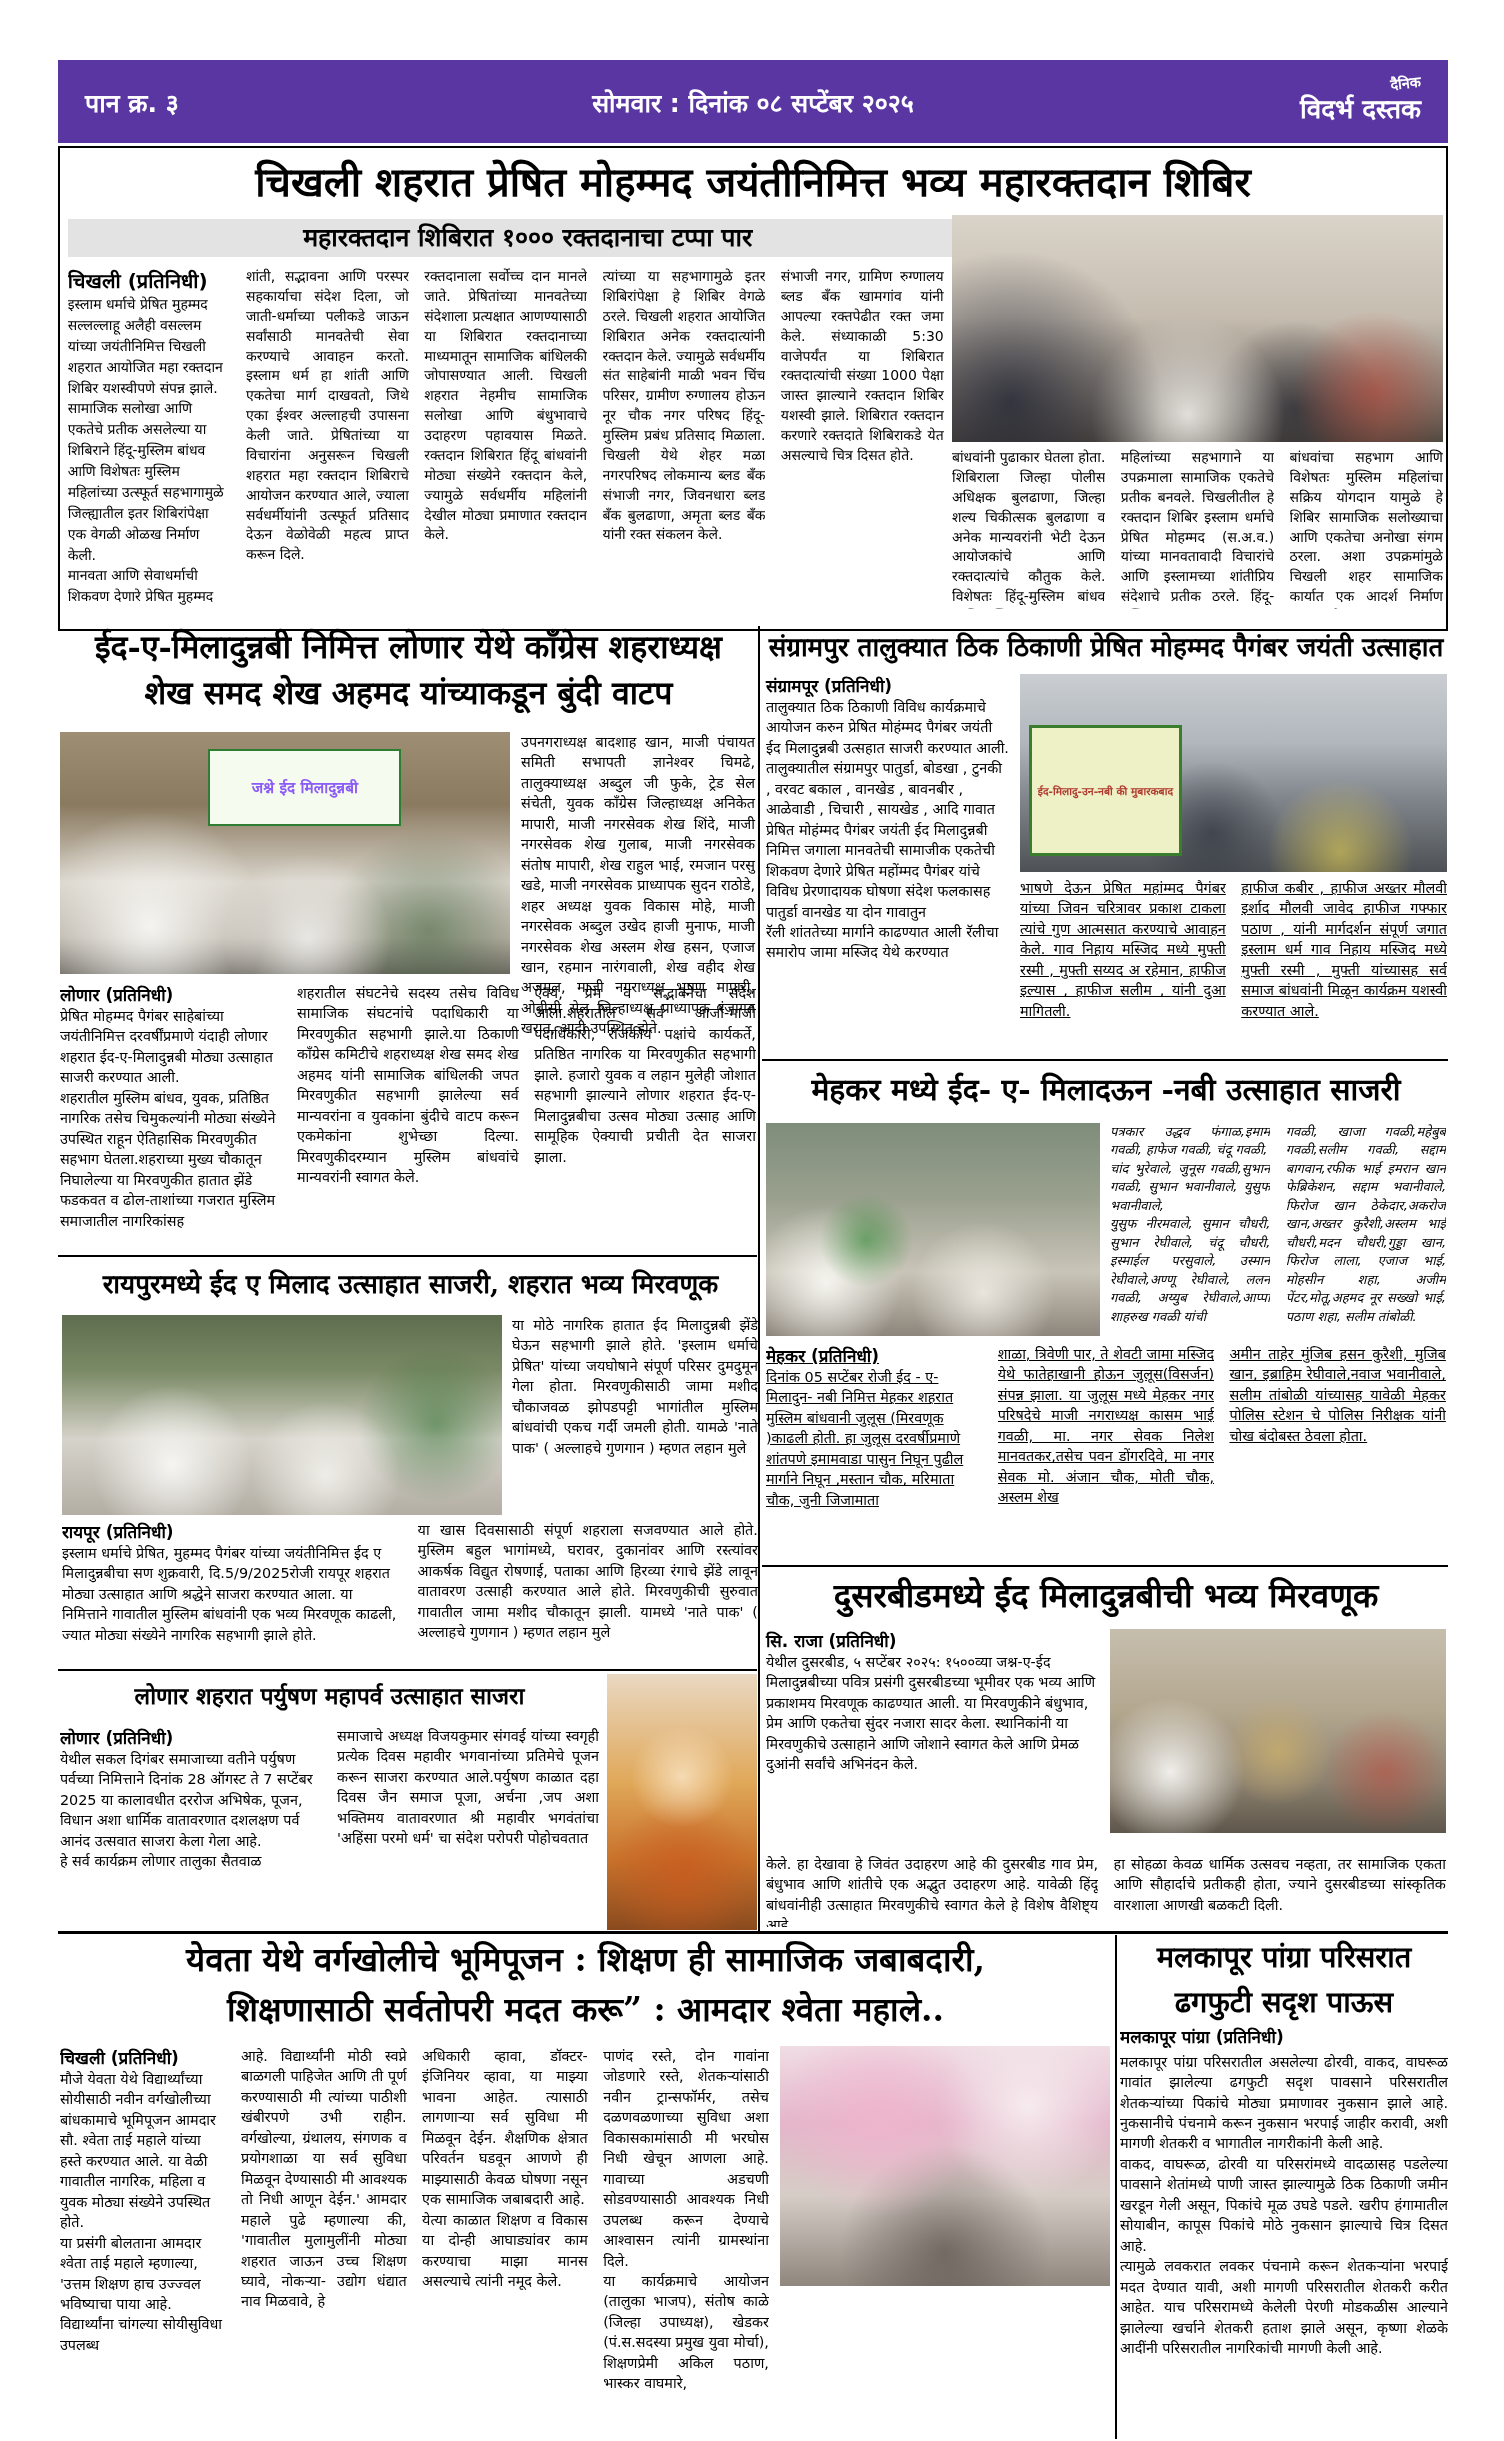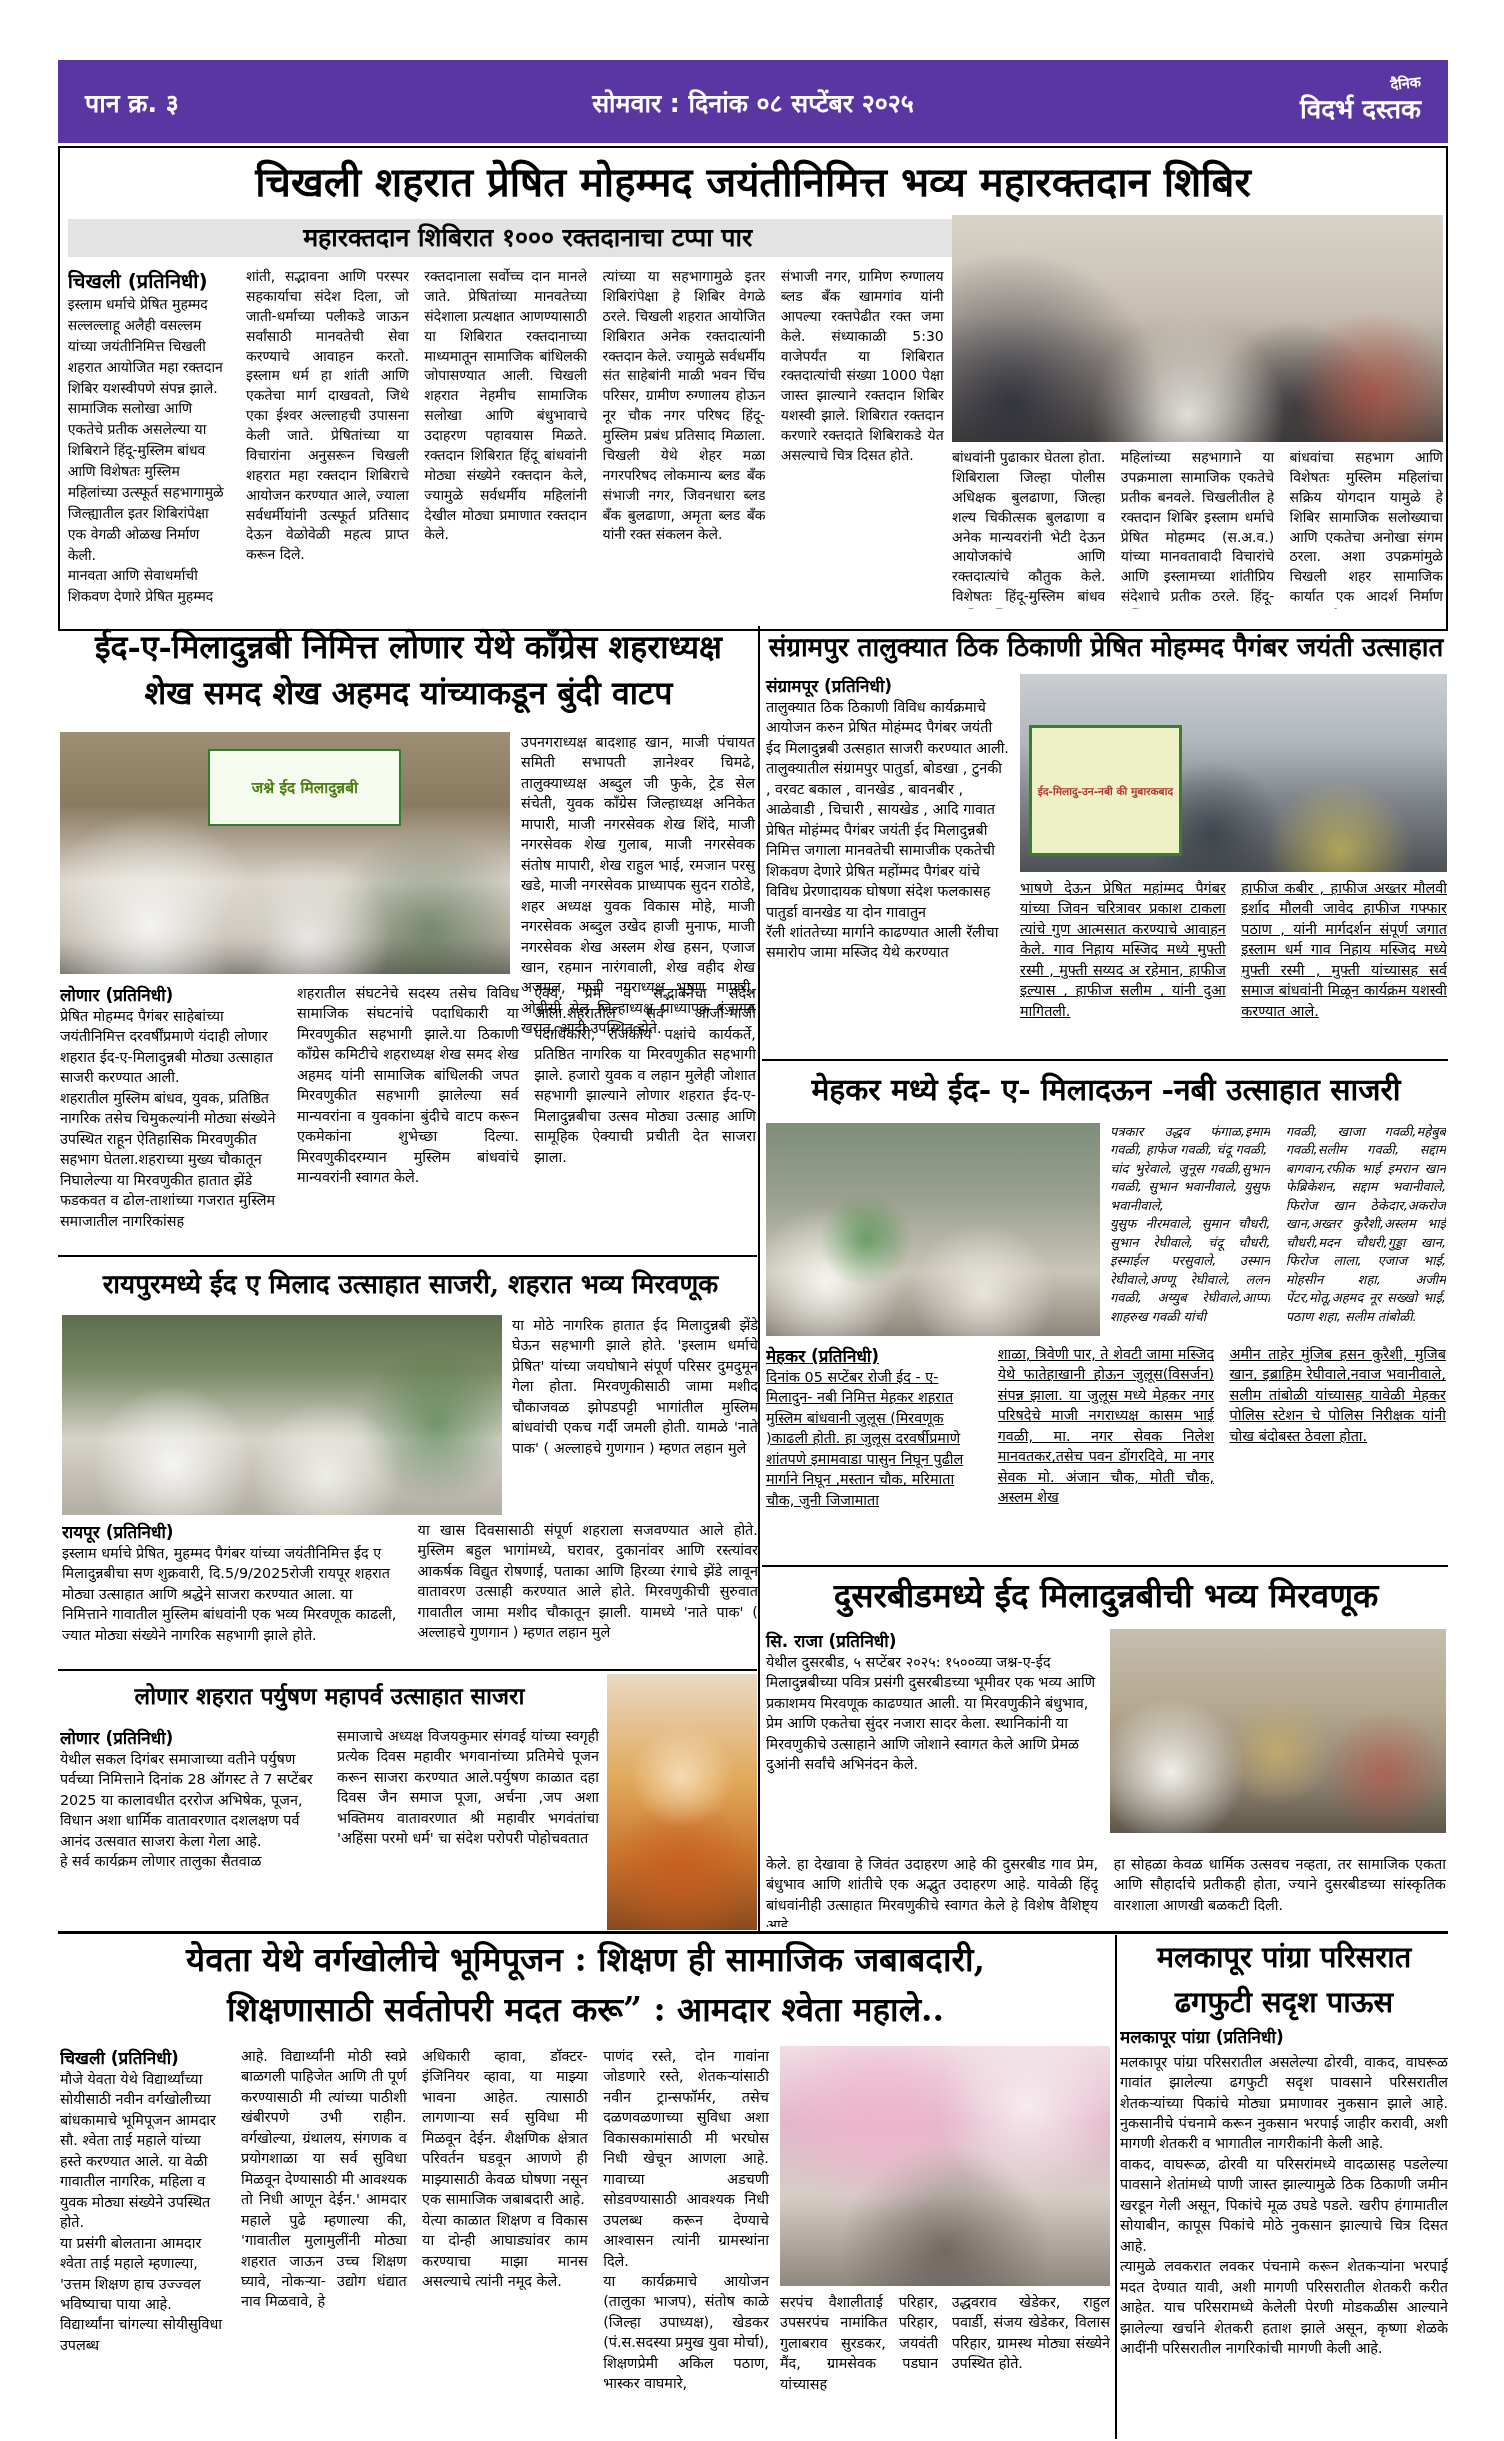--- a/index.html
+++ b/index.html
@@ -42,21 +42,21 @@
   #a2 .hl{font-size:32px;line-height:1.45;}
   #a2 .photo{position:absolute;left:1.9px;top:108px;width:450px;height:242px;}
   #a2 .sidecol{position:absolute;left:463px;top:108px;width:234px;height:242px;}
   #a2 .cols{position:absolute;left:1.9px;top:359px;width:696px;height:267px;}
   .ph2{background:
      radial-gradient(circle at 20% 80%, rgba(250,250,248,.9), transparent 28%),
      radial-gradient(circle at 55% 85%, rgba(240,240,238,.85), transparent 26%),
      radial-gradient(circle at 82% 82%, rgba(50,90,50,.5), transparent 24%),
      linear-gradient(180deg,#9d8e74 0%,#8a7a60 30%,#d9d4ca 62%,#b9b2a6 85%,#6e6a62 100%);}
   .banner2{position:absolute;top:7%;left:33%;width:42%;height:30%;background:#f6fbf0;border:2.9px solid #2e7d32;
-     color:#4d7c0f;font-weight:bold;font-size:15.4px;display:flex;align-items:center;justify-content:center;text-align:center;}
+     color:#8b5cf6;font-weight:bold;font-size:15.4px;display:flex;align-items:center;justify-content:center;text-align:center;}
   
   #a3{left:764px;top:624px;width:684px;height:434px;}
   #a3 .hl{font-size:26px;height:46px;line-height:46px;}
   #a3 .leftcol{position:absolute;left:1.9px;top:50px;width:244px;height:380px;}
   #a3 .photo{position:absolute;left:256px;top:50px;width:427px;height:198px;}
   #a3 .photo-cols{position:absolute;left:256px;top:254px;width:427px;height:177px;text-decoration:underline;}
   .ph3{background:
      radial-gradient(circle at 75% 90%, rgba(245,220,80,.55), transparent 20%),
      radial-gradient(circle at 45% 80%, rgba(40,45,55,.6), transparent 25%),
      linear-gradient(180deg,#caced2 0%,#b0b6bc 35%,#82878d 62%,#4d5155 100%);}
@@ -269,24 +269,20 @@
 या प्रसंगी बोलताना आमदार श्वेता ताई महाले म्हणाल्या, 'उत्तम शिक्षण हाच उज्ज्वल भविष्याचा पाया आहे. विद्यार्थ्यांना चांगल्या सोयीसुविधा उपलब्ध</span>
       </div>
       <div class="col body-txt">आहे. विद्यार्थ्यांनी मोठी स्वप्ने बाळगली पाहिजेत आणि ती पूर्ण करण्यासाठी मी त्यांच्या पाठीशी खंबीरपणे उभी राहीन. वर्गखोल्या, ग्रंथालय, संगणक व प्रयोगशाळा या सर्व सुविधा मिळवून देण्यासाठी मी आवश्यक तो निधी आणून देईन.' आमदार महाले पुढे म्हणाल्या की, 'गावातील मुलामुलींनी मोठ्या शहरात जाऊन उच्च शिक्षण घ्यावे, नोकऱ्या- उद्योग धंद्यात नाव मिळवावे, हे</div>
       <div class="col body-txt">अधिकारी व्हावा, डॉक्टर- इंजिनियर व्हावा, या माझ्या भावना आहेत. त्यासाठी लागणाऱ्या सर्व सुविधा मी मिळवून देईन. शैक्षणिक क्षेत्रात परिवर्तन घडवून आणणे ही माझ्यासाठी केवळ घोषणा नसून एक सामाजिक जबाबदारी आहे.
 येत्या काळात शिक्षण व विकास या दोन्ही आघाड्यांवर काम करण्याचा माझा मानस असल्याचे त्यांनी नमूद केले.</div>
       <div class="col body-txt">पाणंद रस्ते, दोन गावांना जोडणारे रस्ते, शेतकऱ्यांसाठी नवीन ट्रान्सफॉर्मर, तसेच दळणवळणाच्या सुविधा अशा विकासकामांसाठी मी भरघोस निधी खेचून आणला आहे. गावाच्या अडचणी सोडवण्यासाठी आवश्यक निधी उपलब्ध करून देण्याचे आश्वासन त्यांनी ग्रामस्थांना दिले.
 या कार्यक्रमाचे आयोजन (तालुका भाजप), संतोष काळे (जिल्हा उपाध्यक्ष), खेडकर (पं.स.सदस्या प्रमुख युवा मोर्चा), शिक्षणप्रेमी अकिल पठाण, भास्कर वाघमारे,</div>
     </div>
     <div class="rightstack">
       <div class="photo ph8"></div>
-      <div class="photo-cols">
-        <div class="col body-txt">सरपंच वैशालीताई परिहार, उपसरपंच नामांकित परिहार, गुलाबराव सुरडकर, जयवंती मैंद, ग्रामसेवक पडघान यांच्यासह</div>
-        <div class="col body-txt">उद्धवराव खेडेकर, राहुल पवार्डी, संजय खेडेकर, विलास परिहार, ग्रामस्थ मोठ्या संख्येने उपस्थित होते.</div>
-      </div>
     </div>
   </div>
 
   <div class="art" id="a9">
     <div class="hl">मलकापूर पांग्रा परिसरात</div>
     <div class="hl">ढगफुटी सदृश पाऊस</div>
     <span class="byline">मलकापूर पांग्रा (प्रतिनिधी)</span>
     <div class="body-txt">मलकापूर पांग्रा परिसरातील असलेल्या ढोरवी, वाकद, वाघरूळ गावांत झालेल्या ढगफुटी सदृश पावसाने परिसरातील शेतकऱ्यांच्या पिकांचे मोठ्या प्रमाणावर नुकसान झाले आहे. नुकसानीचे पंचनामे करून नुकसान भरपाई जाहीर करावी, अशी मागणी शेतकरी व भागातील नागरीकांनी केली आहे.
 वाकद, वाघरूळ, ढोरवी या परिसरांमध्ये वादळासह पडलेल्या पावसाने शेतांमध्ये पाणी जास्त झाल्यामुळे ठिक ठिकाणी जमीन खरडून गेली असून, पिकांचे मूळ उघडे पडले. खरीप हंगामातील सोयाबीन, कापूस पिकांचे मोठे नुकसान झाल्याचे चित्र दिसत आहे.
 त्यामुळे लवकरात लवकर पंचनामे करून शेतकऱ्यांना भरपाई मदत देण्यात यावी, अशी मागणी परिसरातील शेतकरी करीत आहेत. याच परिसरामध्ये केलेली पेरणी मोडकळीस आल्याने झालेल्या खर्चाने शेतकरी हताश झाले असून, कृष्णा शेळके आदींनी परिसरातील नागरिकांची मागणी केली आहे.</div>

